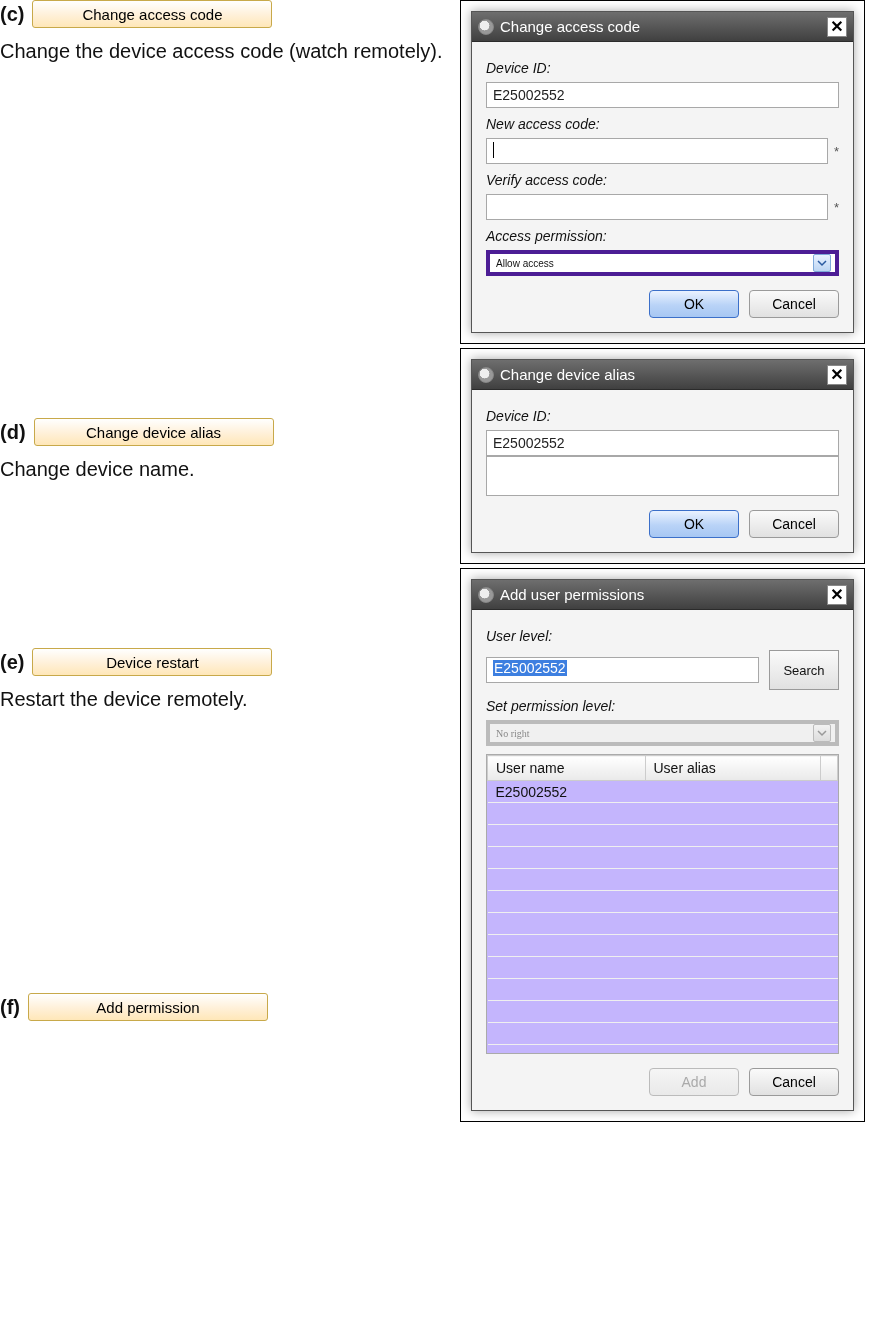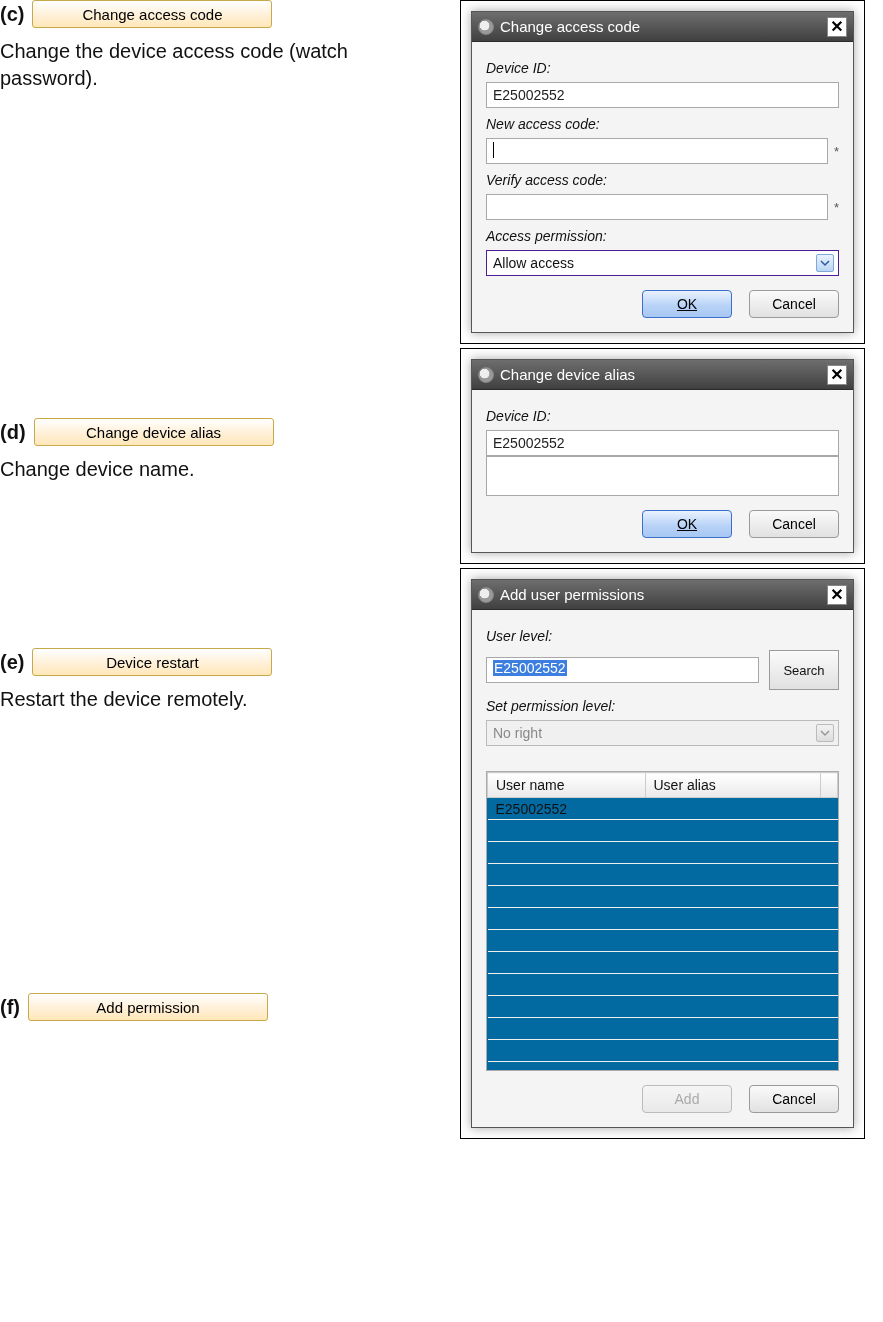--- a/index.html
+++ b/index.html
@@ -122,31 +122,32 @@
   }
   .field-row .textfield { flex: 1; }
   .asterisk {
     margin-left: 6px;
     font-size: 13px;
     color: #555;
   }
   .select {
     width: 100%;
     height: 26px;
-    border: 1px solid #4c1d95;
+    border: 4px solid #4c1d95;
     background: #fff;
     display: flex;
     align-items: center;
     padding: 0 4px 0 6px;
-    font-size: 14px;
+    font-size: 10px;
   }
   .select.disabled {
     border-color:#bbb;
     background:#f0f0f0;
     color:#888;
+    font-family:Liberation Serif, serif;
   }
   .select .chev {
     margin-left: auto;
     width: 18px;
     height: 18px;
     display: flex;
     align-items: center;
     justify-content: center;
     background: linear-gradient(#e9f2ff, #bcd5f3);
     border: 1px solid #7da8d9;
@@ -169,40 +170,38 @@
     font-size: 14px;
     display:flex;
     align-items:center;
     justify-content:center;
     cursor: pointer;
   }
   .btn-primary {
     border: 1px solid #3b6fc9;
     background: linear-gradient(#eaf2ff, #b9d3f7 55%, #a7c7f3);
     color:#000;
-    text-decoration:underline;
   }
   .btn-secondary {
     border: 1px solid #9a9a9a;
     background: linear-gradient(#fafafa, #e1e1e1);
     color:#000;
-    margin-left:7px;
   }
   .btn-disabled {
     border: 1px solid #bbb;
     background: linear-gradient(#f5f5f5, #e9e9e9);
     color: #aaa;
     cursor: default;
   }
 
   
   .tablewrap {
     border: 1px solid #aaa;
-    background:#0369a1;
-    margin-top:25px;
+    background:#c4b5fd;
+    margin-top:8px;
     height: 300px;
   }
   table {
     width:100%;
     border-collapse: collapse;
     font-size:14px;
   }
   th {
     background: linear-gradient(#fff,#e9e9e9);
     border: 1px solid #ccc;
@@ -244,21 +243,21 @@
 <body>
 
 <div class="page">
 
   <div class="row">
     <div class="left">
       <div class="item-header">
         <span class="marker">(c)</span>
         <span class="small-btn">Change access code</span>
       </div>
-      <div class="desc">Change the device access code (watch password).</div>
+      <div class="desc">Change the device access code (watch remotely).</div>
     </div>
     <div class="right">
       <div class="dialog-frame">
         <div class="dialog">
           <div class="titlebar">
             <span class="title-icon"></span>
             <span>Change access code</span>
             <span class="close">✕</span>
           </div>
           <div class="dialog-body">

